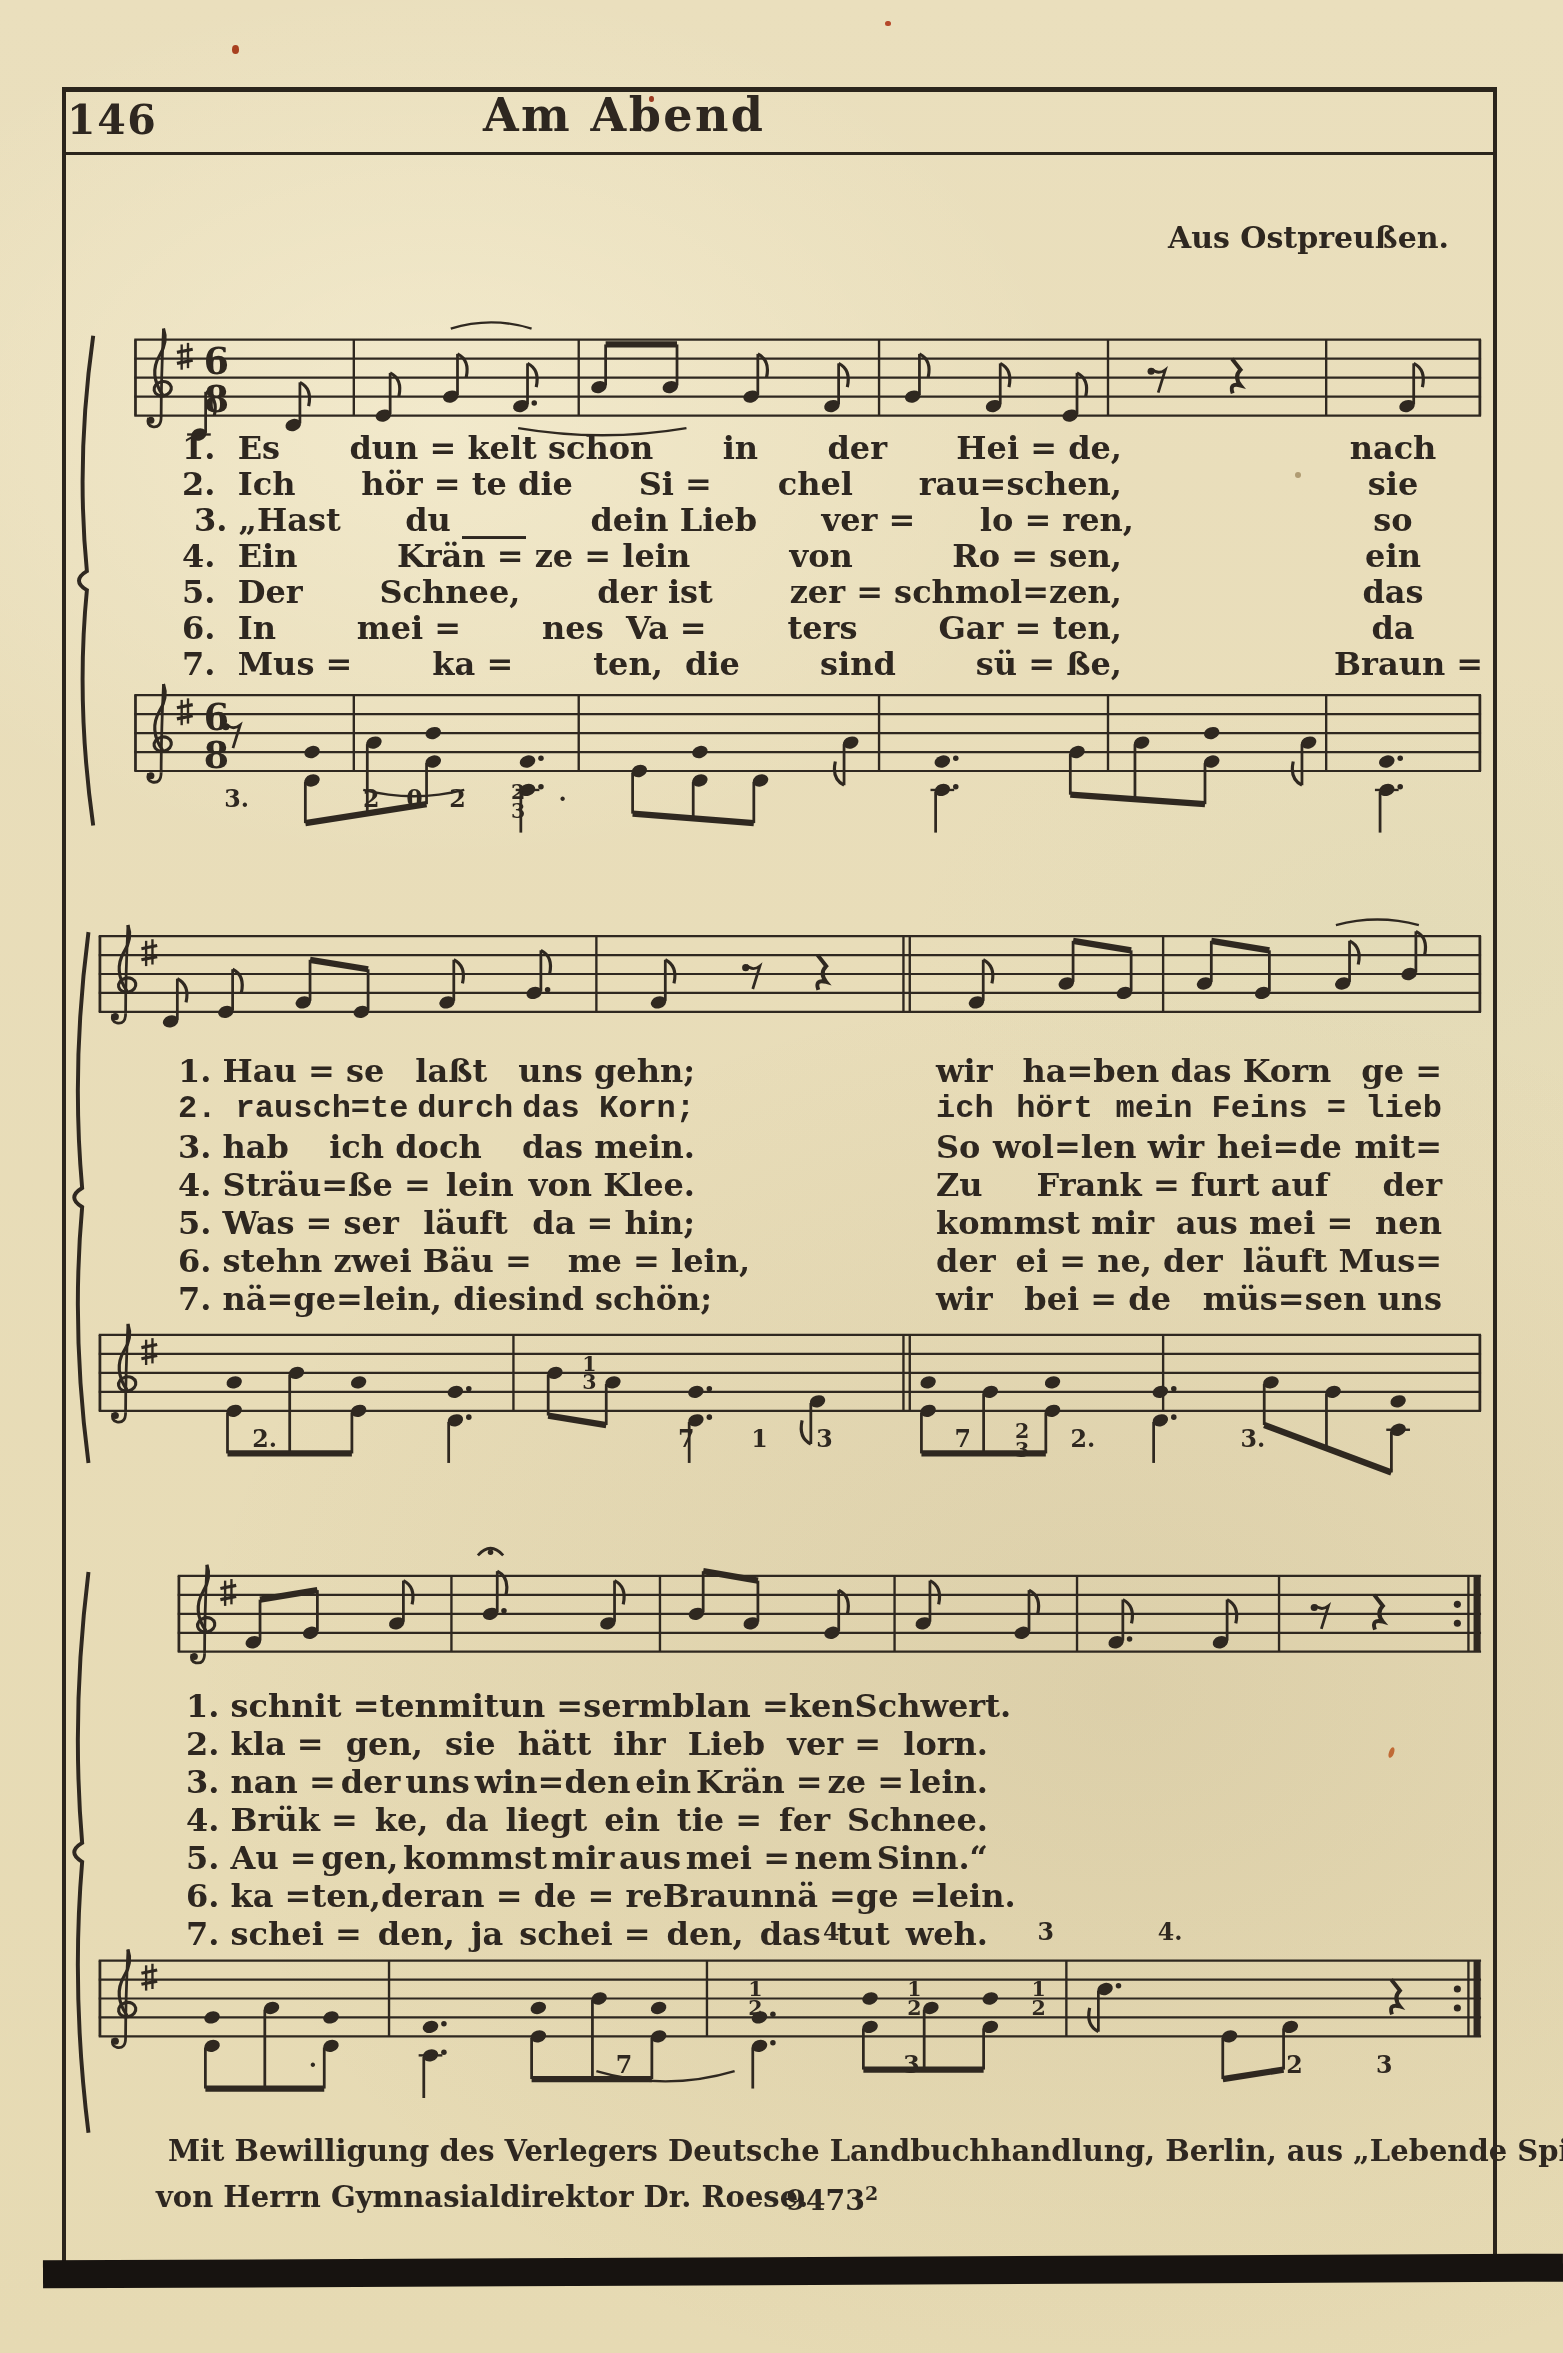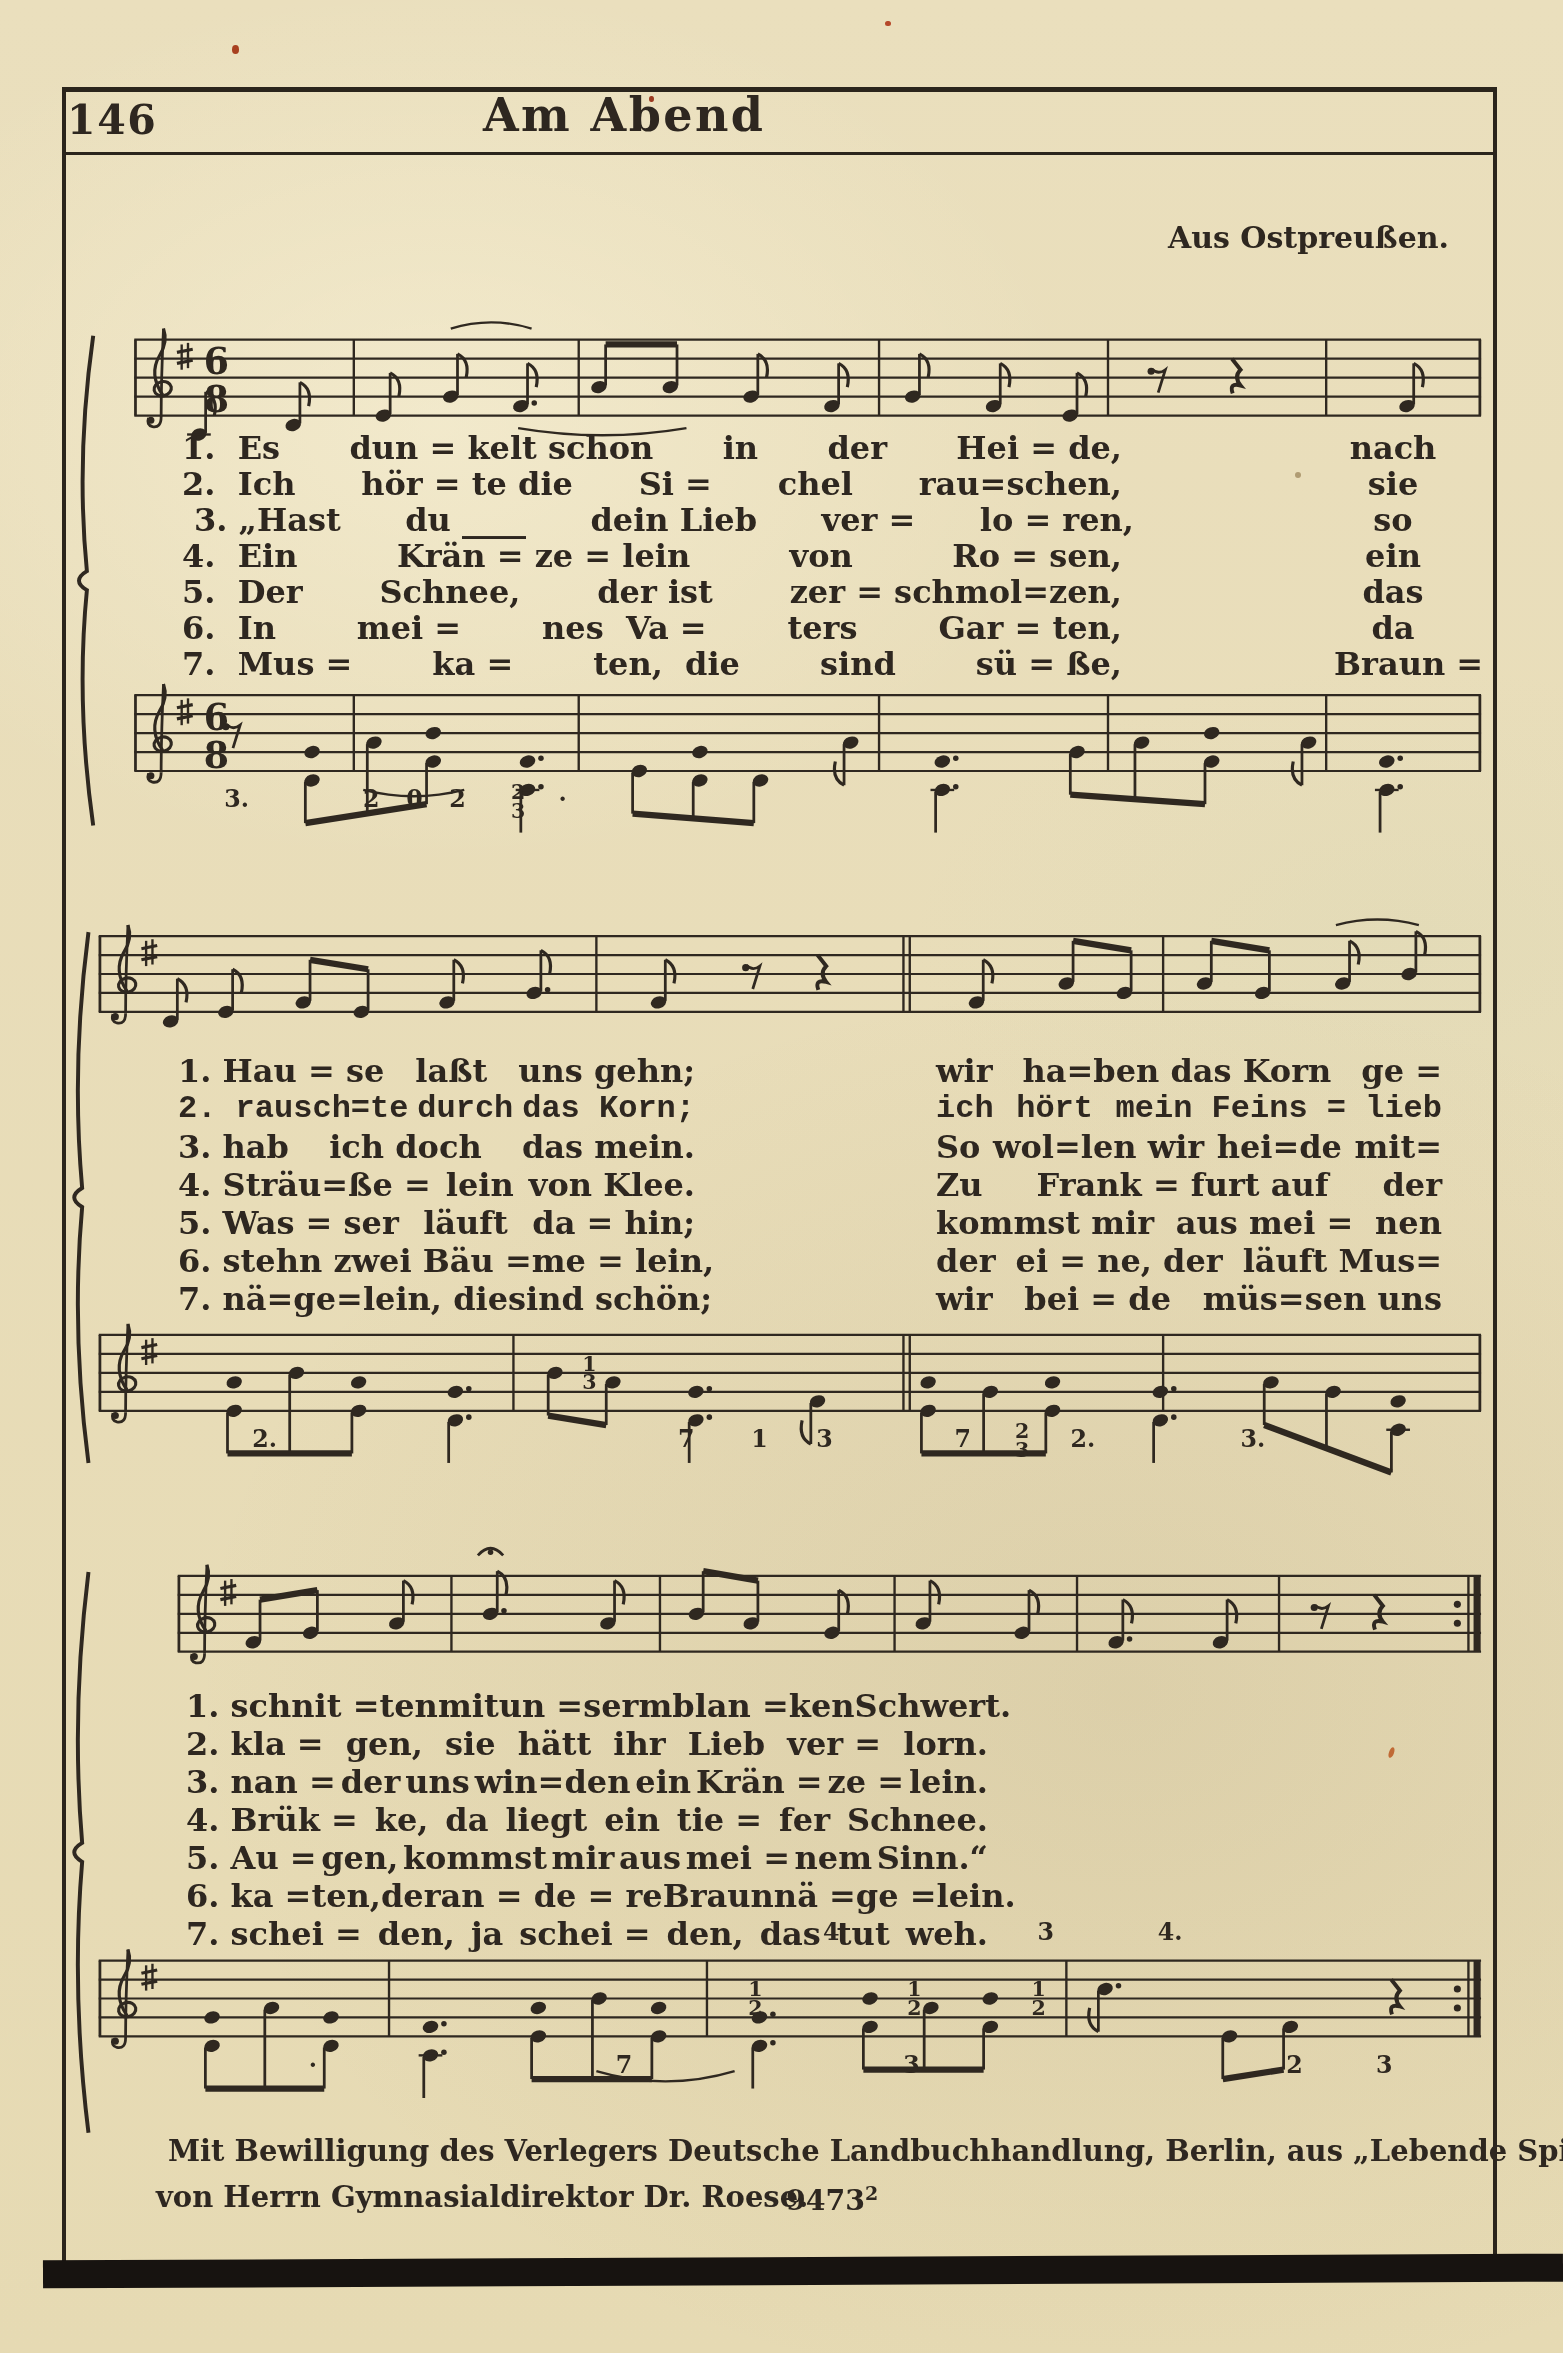--- a/index.html
+++ b/index.html
@@ -643,21 +643,21 @@
           <span class="lyr">läuft</span>
           <span class="lyr">da = hin;</span>
         </div>
         <div class="vcells" style="width: 506px;">
           <span class="lyr">kommst mir</span>
           <span class="lyr">aus mei =</span>
           <span class="lyr">nen</span>
         </div>
       </div>
       <div class="vrow" style="height: 38px;">
-        <div class="vcells" style="width: 517px;">
+        <div class="vcells" style="width: 517px; gap: 36px;">
           <span class="lyr">6. stehn zwei Bäu =</span>
           <span class="lyr">me = lein,</span>
         </div>
         <div class="vcells" style="width: 506px;">
           <span class="lyr">der</span>
           <span class="lyr">ei = ne, der</span>
           <span class="lyr">läuft Mus=</span>
         </div>
       </div>
       <div class="vrow" style="height: 38px;">

